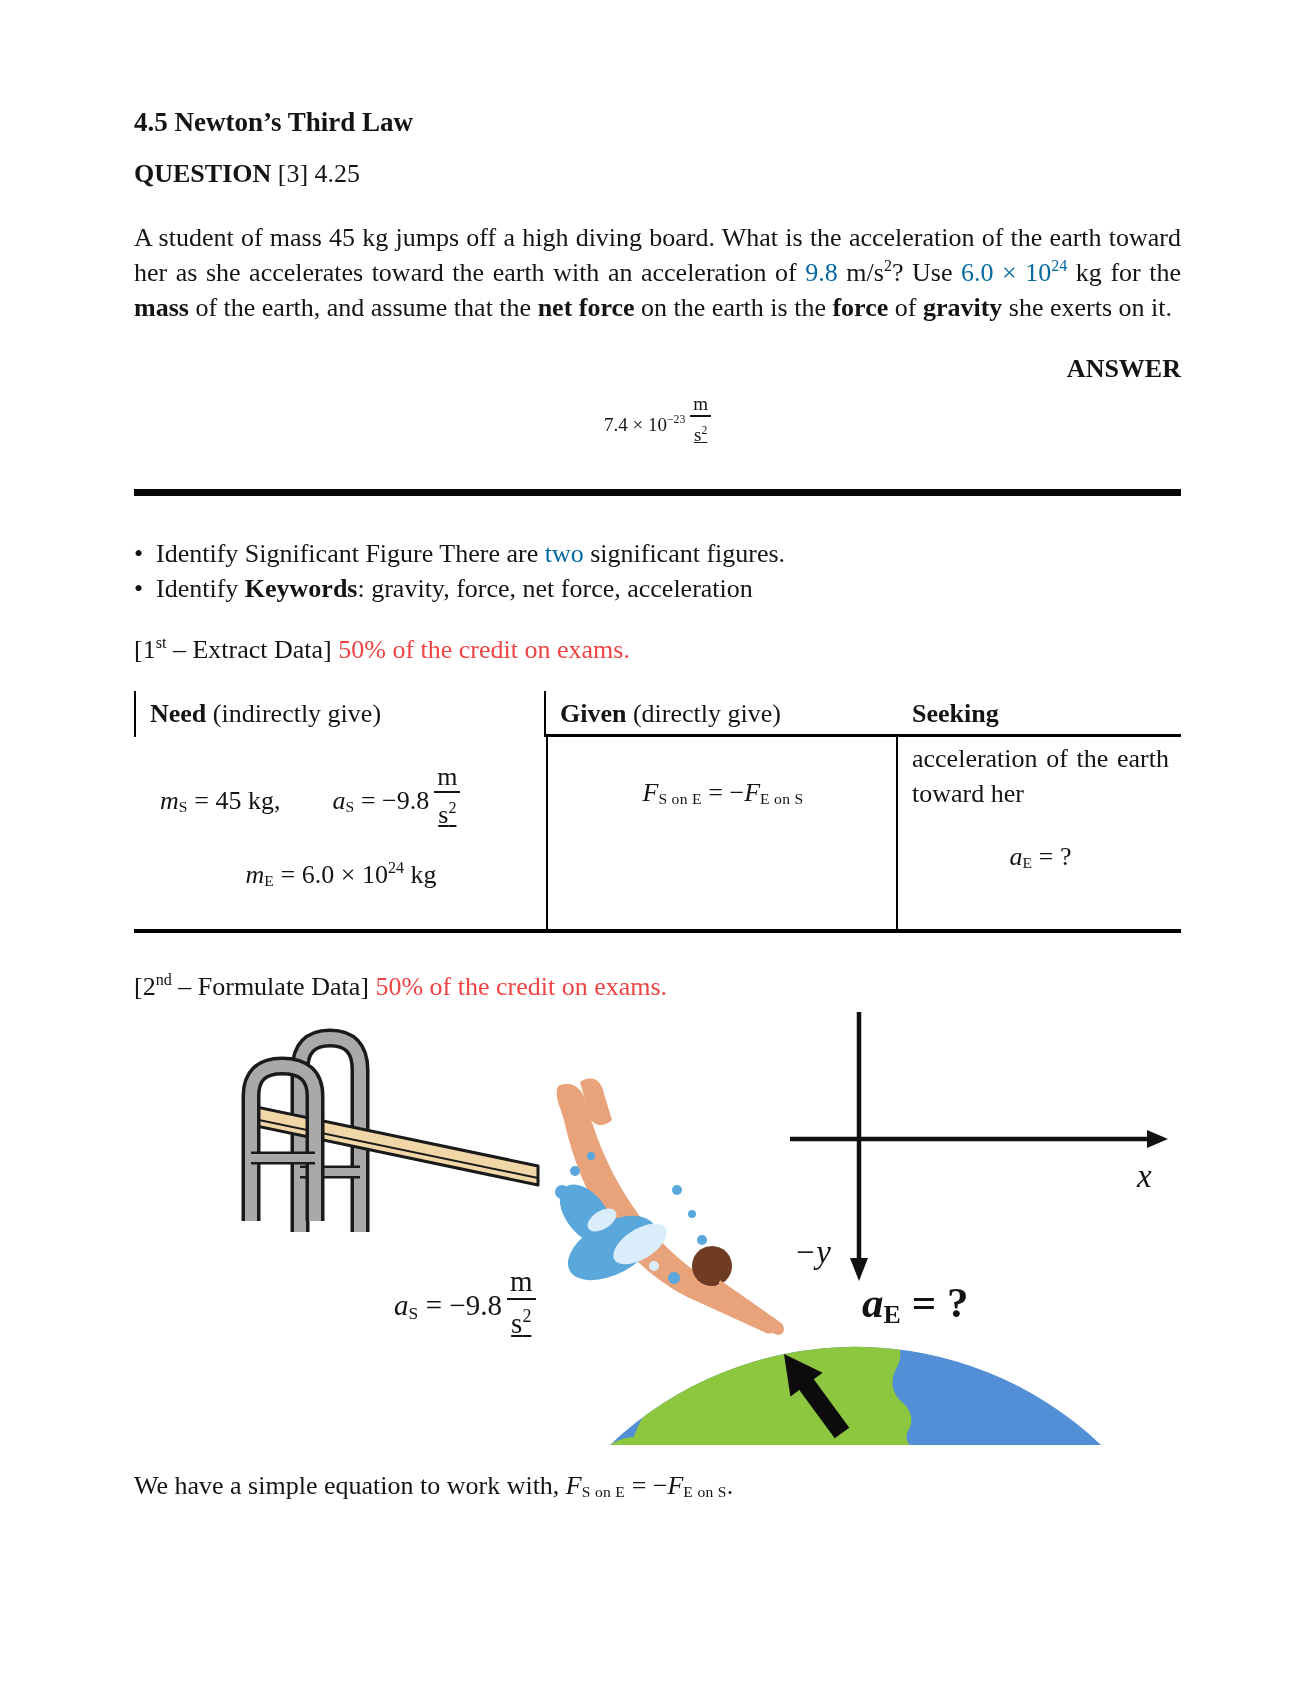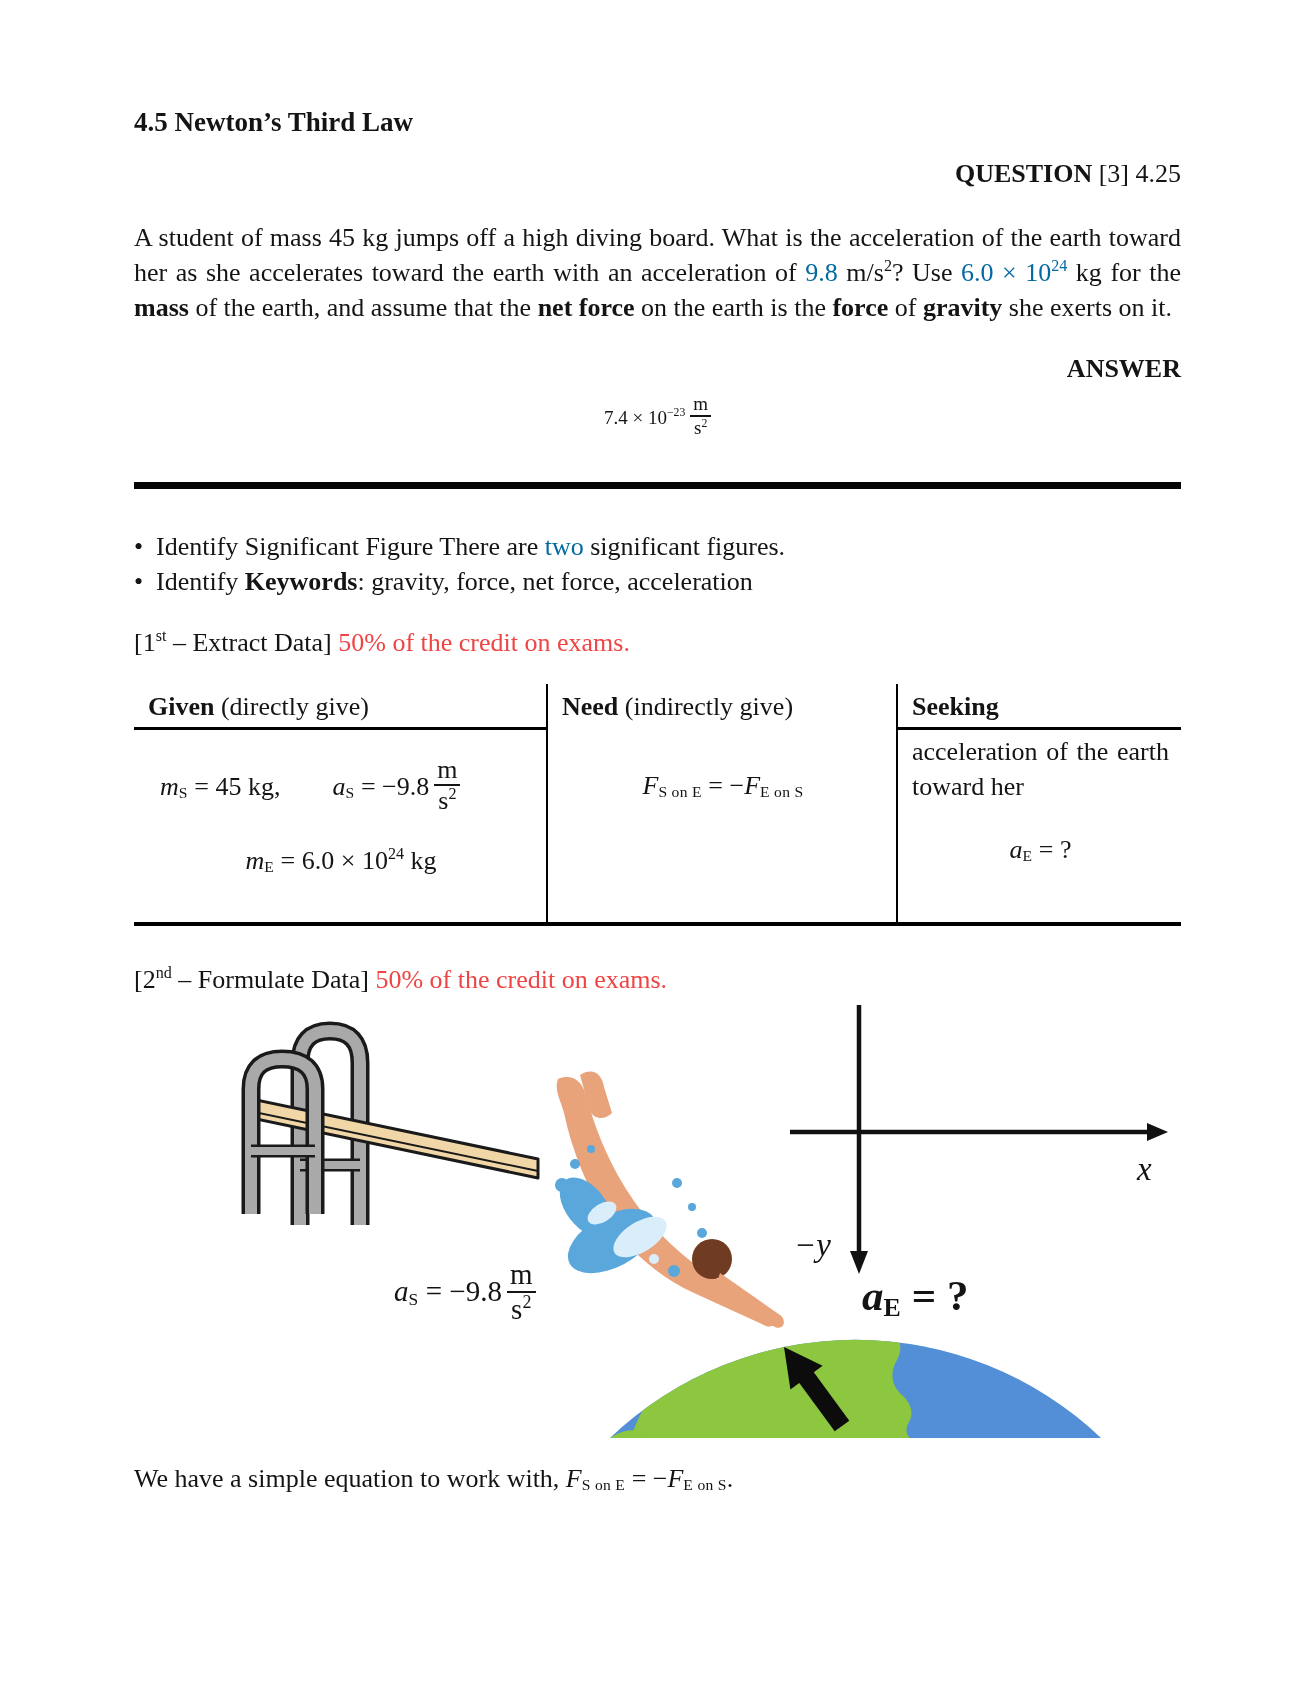--- a/index.html
+++ b/index.html
@@ -7,34 +7,34 @@
   .page{
     box-sizing:border-box;width:1301px;height:1328px;
     padding:104px 127px 0 127px;
     font-family:"Liberation Serif",serif;
     font-size:26px;line-height:1.35;color:#141414;margin-left:7px;
   }
   .b{font-weight:bold;}
   .o{color:#0369a1;}
   .g{color:#ef4444;}
   .title{font-size:27px;font-weight:bold;margin:0 0 16px 0;}
-  .qline{margin:0 0 28px 0;text-align:right;}
+  .qline{margin:0 0 28px 0;}
   .para{margin:0 0 26px 0;text-align:justify;}
   .answer-label{font-weight:bold;margin:0 0 8px 0;text-align:right;}
   .equation{text-align:center;font-size:19px;margin:0;}
   .sp{font-size:0.62em;vertical-align:super;line-height:0;}
   .rule{height:7px;background:#060606;margin:44px 0 40px 0;border:none;}
   .bullet-line{margin:0;}
   .bullet{display:inline-block;width:22px;}
   .step-line{margin:26px 0 24px 0;}
   .var{font-style:italic;font-family:"Liberation Serif",serif;}
   .msub{font-size:0.60em;vertical-align:-0.22em;font-style:normal;letter-spacing:0.3px;line-height:0;}
   .frac{display:inline-block;vertical-align:-0.55em;text-align:center;line-height:1.05;margin-left:5px;}
   .frac .fn{display:block;border-bottom:2px solid #141414;padding:0 3px 1px 3px;}
-  .frac .fd{display:block;padding-top:1px;}
+  .frac .fd{display:block;padding-top:8px;text-decoration:underline;}
   
   .qtable{display:grid;grid-template-columns:412px 352px 283px;border-bottom:4px solid #000;margin:0;}
   .th{box-sizing:border-box;min-height:40px;padding:5px 12px 3px 14px;}
   .td{box-sizing:border-box;min-height:192px;padding:0 12px 10px 14px;}
   .mid{border-left:2px solid #000;border-right:2px solid #000;}
   .hU{border-bottom:3px solid #000;}
   .math-line{white-space:nowrap;}
   .gl1{margin-top:26px;padding-left:12px;}
   .gap{display:inline-block;width:52px;}
   .gl2{margin-top:28px;text-align:center;}
@@ -72,22 +72,22 @@
 
   <div class="rule"></div>
 
   <div class="bullet-line"><span class="bullet">•</span><span>Identify Significant Figure There are </span><span class="o">two</span><span> significant figures.</span></div>
 
   <div class="bullet-line"><span class="bullet">•</span><span>Identify </span><span class="b">Keywords</span><span>: gravity, force, net force, acceleration</span></div>
 
   <div class="step-line"><span>[1</span><sup class="sp">st</sup><span> – Extract Data] </span><span class="g">50% of the credit on exams.</span></div>
 
   <div class="qtable">
+    <div class="th mid"><span class="b">Need</span><span> (indirectly give)</span></div>
     <div class="th hU"><span class="b">Given</span><span> (directly give)</span></div>
-    <div class="th mid"><span class="b">Need</span><span> (indirectly give)</span></div>
     <div class="th hU"><span class="b">Seeking</span></div>
 
     <div class="td">
       <div class="math-line gl1"><i class="var">m</i><sub class="msub">S</sub><span> = 45 kg,</span><span class="gap"></span><i class="var">a</i><sub class="msub">S</sub><span> = −9.8</span><span class="frac"><span class="fn">m</span><span class="fd"><span>s</span><sup class="sp">2</sup></span></span></div>
       <div class="math-line gl2"><i class="var">m</i><sub class="msub">E</sub><span> = 6.0 × 10</span><sup class="sp">24</sup><span> kg</span></div>
     </div>
 
     <div class="td mid">
       <div class="math-line nl1"><i class="var">F</i><sub class="msub">S on E</sub><span> = −</span><i class="var">F</i><sub class="msub">E on S</sub></div>
     </div>

